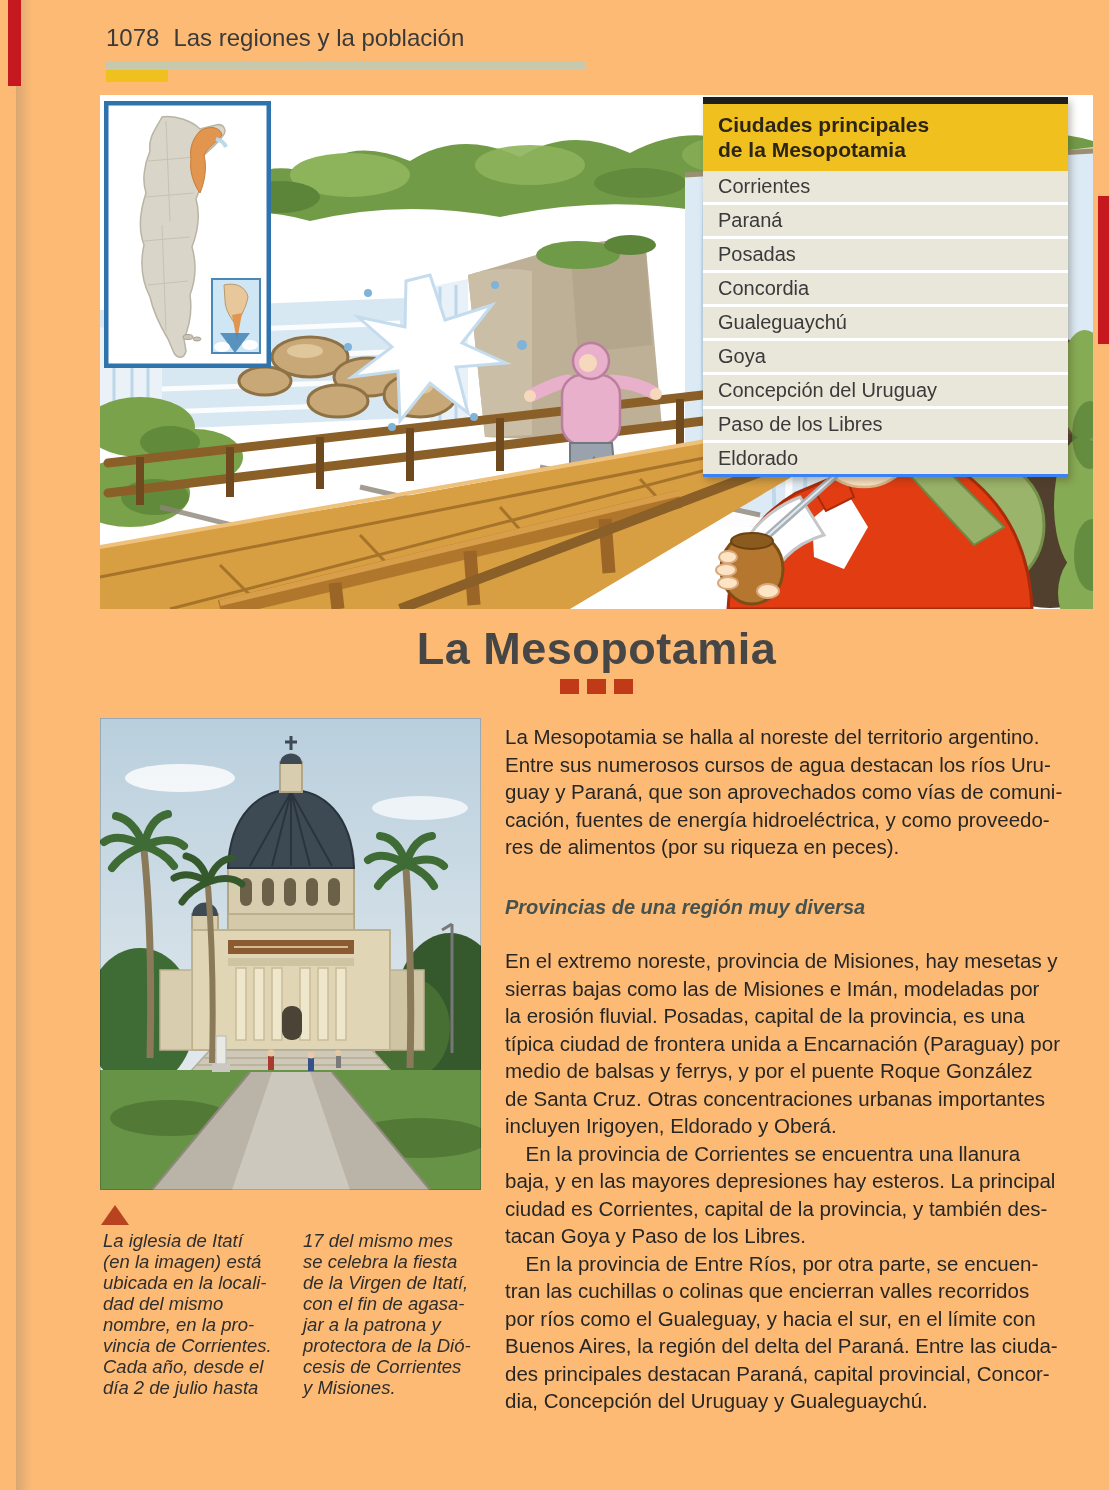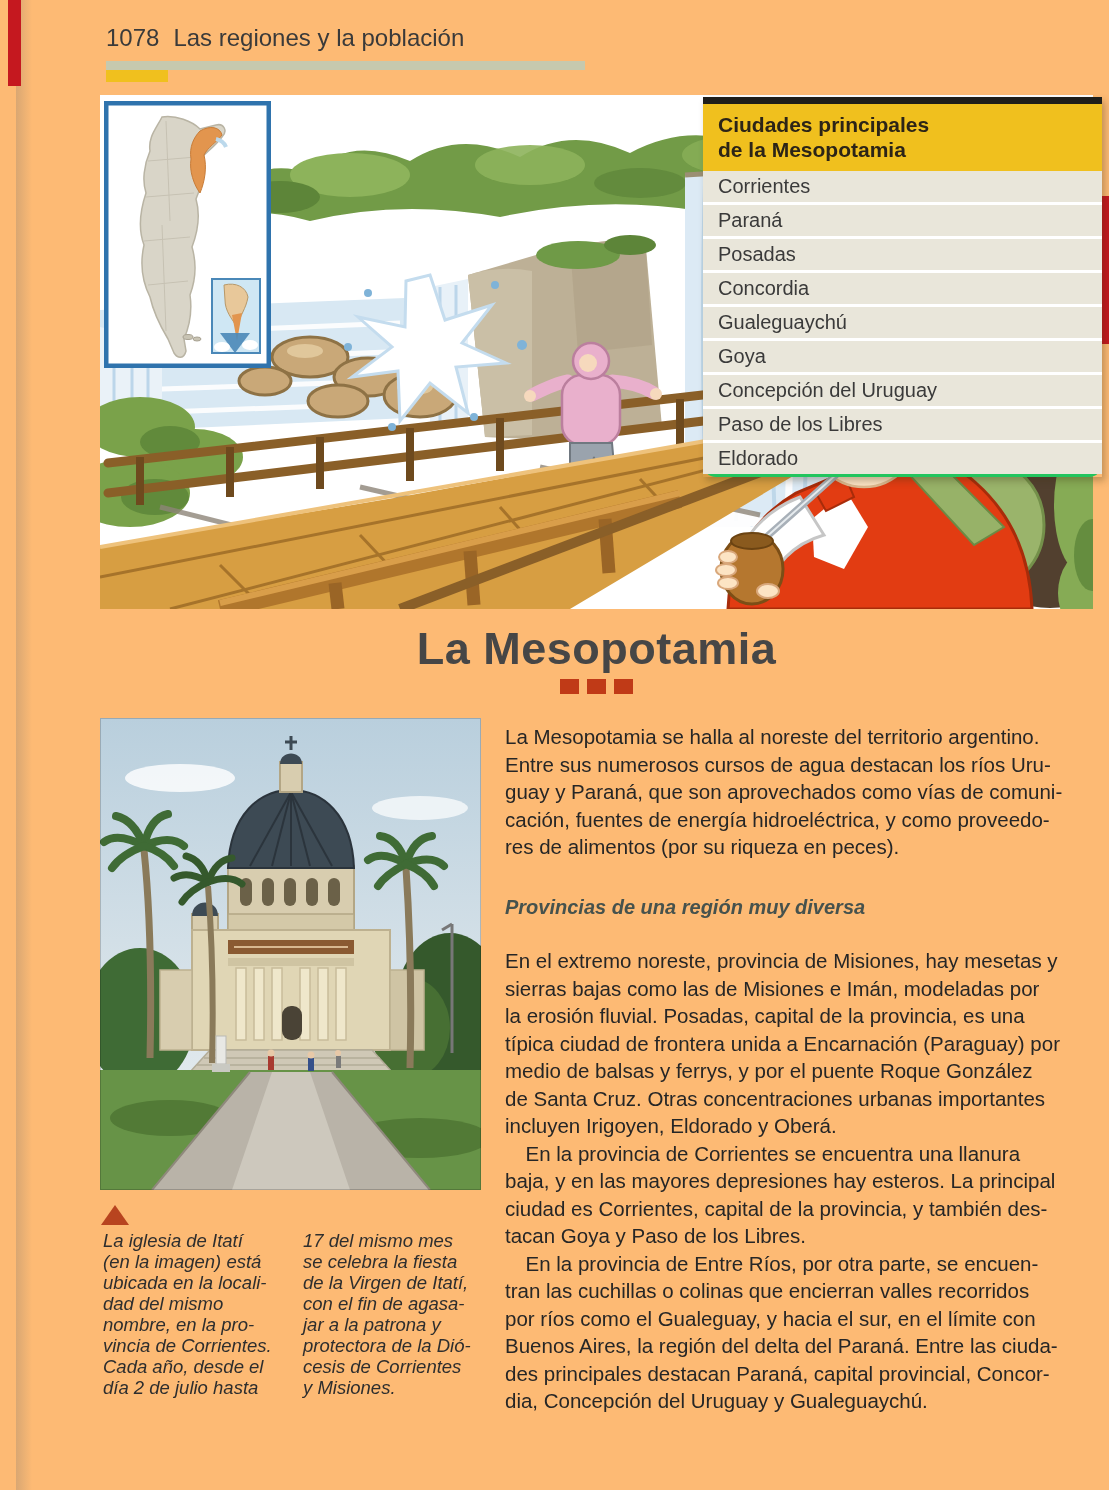--- a/index.html
+++ b/index.html
@@ -20,25 +20,25 @@
   .hdr { left:106px; top:24px; font-size:24px; color:#3a3a3a; white-space:nowrap; }
   .hdr .num { margin-right:14px; }
   .rule-olive { left:106px; top:61px; width:479px; height:9px; background:#c6c9ae; }
   .rule-gold  { left:106px; top:70px; width:62px; height:12px; background:#f0c01e; }
 
   
   .illus { left:100px; top:95px; width:993px; height:514px; z-index:1; }
   .map-inset { left:104px; top:101px; width:167px; height:267px; z-index:3; }
 
   
-  .ctable { left:703px; top:97px; width:399px; z-index:4; box-shadow:3px 4px 7px rgba(60,50,20,0.30); }
+  .ctable { left:703px; top:97px; width:365px; z-index:4; box-shadow:3px 4px 7px rgba(60,50,20,0.30); }
   .ctable-topbar { height:7px; background:#1f1e1a; }
   .ctable-head { background:#f0c01e; padding:8px 12px 9px 15px;
     font-size:21px; font-weight:bold; color:#2c2417; line-height:25px; }
-  .ctable-body { border-bottom:3px solid #22c55e;border-radius:13px; }
+  .ctable-body { border-bottom:3px solid #3b82f6; }
   .crow { height:31px; background:#e9e6da; border-bottom:3px solid #ffffff;
     display:flex; align-items:center; padding-left:15px; font-size:20px; color:#3a3a3a; }
   .crow:last-child { border-bottom:none;text-align:right; }
 
   
   .main-title { left:100px; top:623px; width:993px; text-align:center;
     font-size:45px; font-weight:bold; color:#464646; letter-spacing:0.5px; }
   .squares { left:100px; top:679px; width:993px; text-align:center; line-height:0; }
   .squares span { display:inline-block; width:19px; height:15px; background:#c03a17; margin:0 4px; }
 

